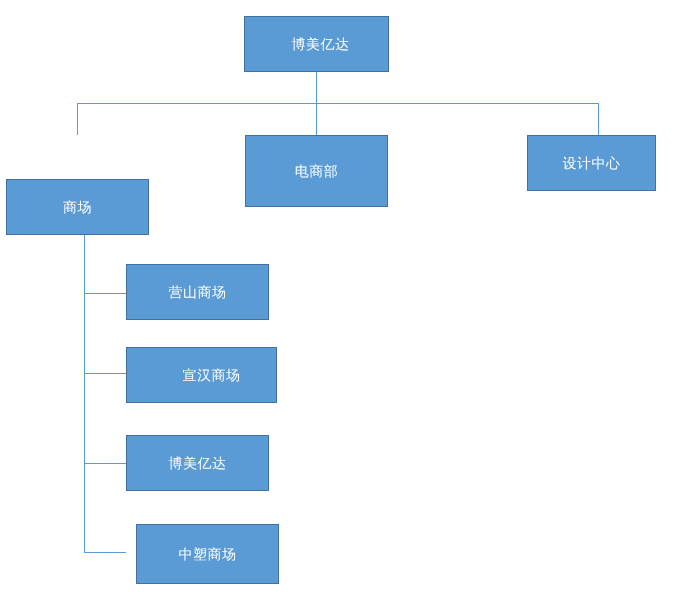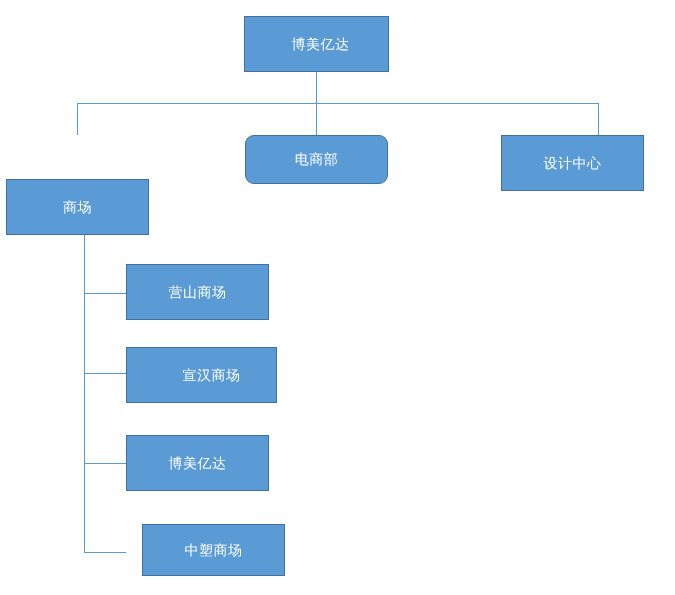--- a/index.html
+++ b/index.html
@@ -62,25 +62,25 @@
   <div class="connector h" style="left:77px; top:103px; width:522px;"></div>
 
   <div class="connector v" style="left:77px; top:103px; height:32px;"></div>
   <div class="connector v" style="left:316px; top:103px; height:32px;"></div>
   <div class="connector v" style="left:598px; top:103px; height:32px;"></div>
 
   <div class="node" style="left:6px; top:135px; width:143px; height:56px;margin-top:44px;">
     <span class="node-label">商场</span>
   </div>
 
-  <div class="node" style="left:245px; top:135px; width:143px; height:49px;border-radius:9px;">
+  <div class="node" style="left:245px; top:135px; width:143px; height:72px;">
     <span class="node-label">电商部</span>
   </div>
 
-  <div class="node" style="left:501px; top:135px; width:143px; height:56px;">
+  <div class="node" style="left:527px; top:135px; width:129px; height:56px;">
     <span class="node-label">设计中心</span>
   </div>
 
   <div class="connector v" style="left:84px; top:191px; height:362px;"></div>
 
   <div class="connector h" style="left:84px; top:293px; width:42px;"></div>
   <div class="connector h" style="left:84px; top:373px; width:42px;"></div>
   <div class="connector h" style="left:84px; top:463px; width:42px;"></div>
   <div class="connector h" style="left:84px; top:552px; width:42px;"></div>
 
@@ -89,17 +89,17 @@
   </div>
 
   <div class="node" style="left:126px; top:347px; width:151px; height:56px;padding-left:20px;">
     <span class="node-label">宣汉商场</span>
   </div>
 
   <div class="node" style="left:126px; top:435px; width:143px; height:56px;">
     <span class="node-label">博美亿达</span>
   </div>
 
-  <div class="node" style="left:142px; top:524px; width:143px; height:52px;">
+  <div class="node" style="left:136px; top:524px; width:143px; height:60px;">
     <span class="node-label">中塑商场</span>
   </div>
 
 </div>
 
 </body></html>

